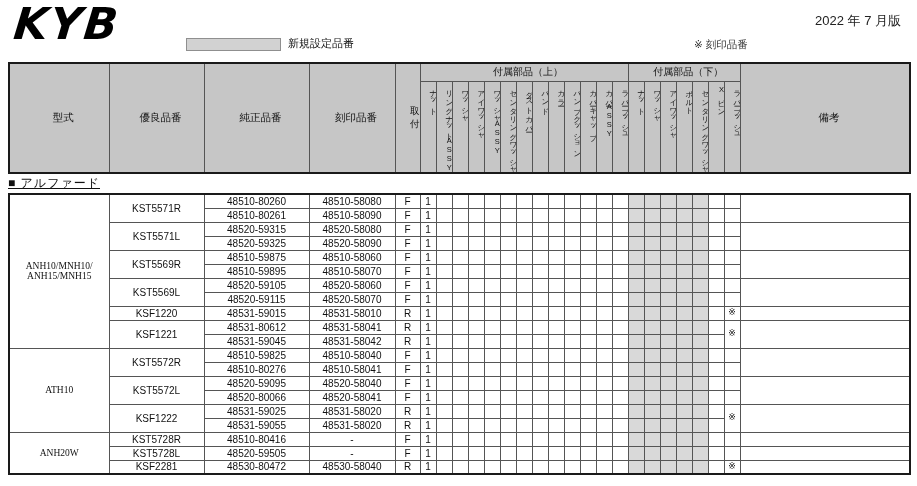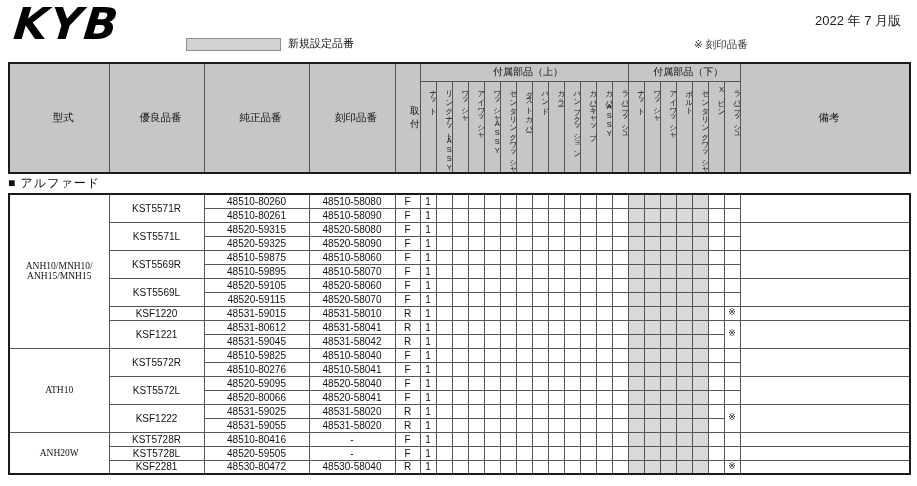--- a/index.html
+++ b/index.html
@@ -32,21 +32,21 @@
   .legend-box {
     display: inline-block; width: 95px; height: 13px;
     background: var(--legend-box-bg); border: 1px solid #8f8f8f;
   }
   .legend-assembled {
     position: absolute; left: 694px; top: 38px;
     font-size: 10.5px; color: #333;
   }
   .section-title {
     position: absolute; left: 8px; top: 175px;
-    font-size: 12px; letter-spacing: 1px; color: #111;
+    font-size: 12px; letter-spacing: 1px; color: #111; text-decoration: underline;
   }
   table.grid {
     border-collapse: collapse; table-layout: fixed;
     width: 901px;
     border: 2px solid #1a1a1a;
   }
   .grid th, .grid td {
     border: 1px solid var(--border);
     overflow: hidden;
   }

